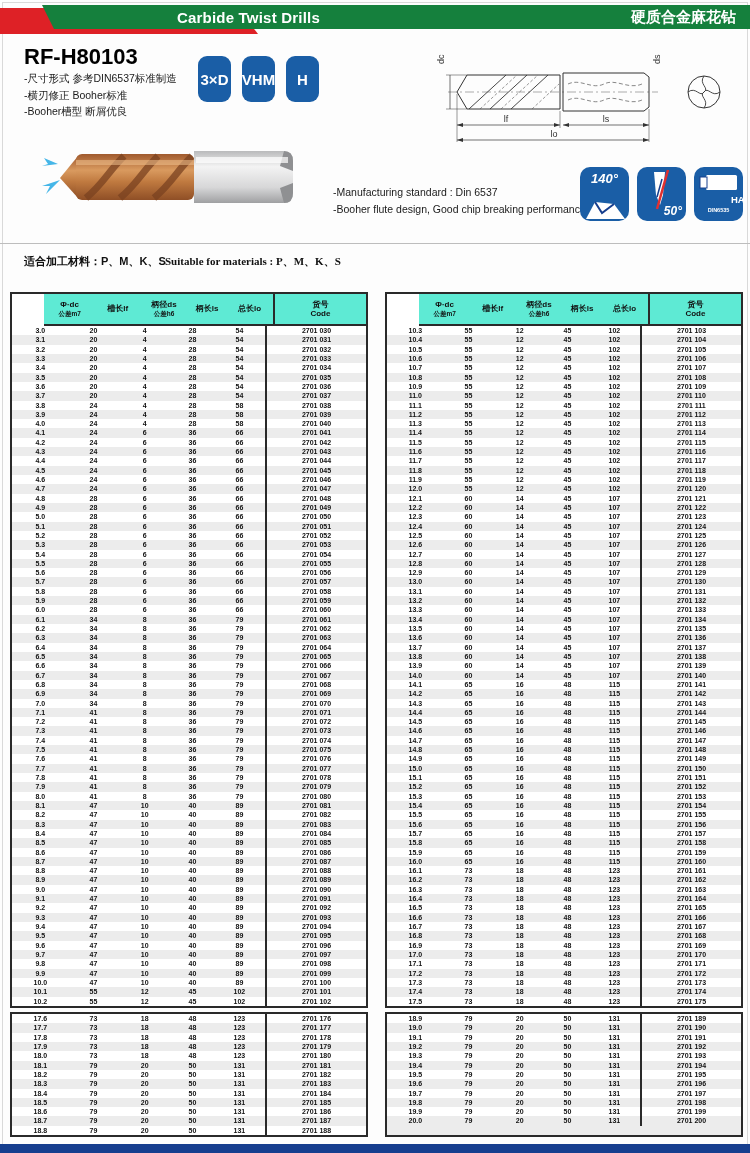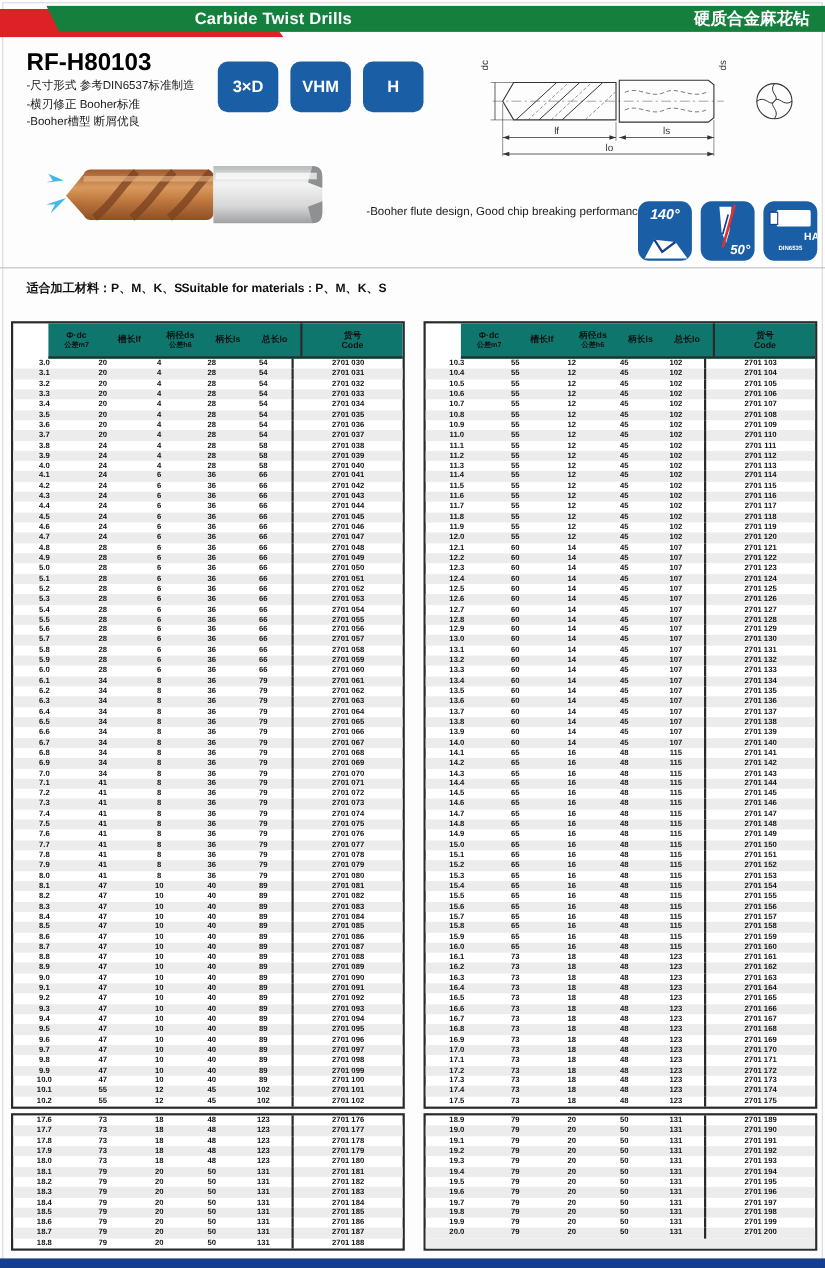--- a/index.html
+++ b/index.html
@@ -15,48 +15,48 @@
              clip-path:polygon(0 0,238px 0,258px 100%,0 100%); }
   .hdr-blue { position:absolute; left:42px; top:5px; width:708px; height:24px; background:#15803d;
               clip-path:polygon(0 0,100% 0,100% 100%,12px 100%); display:flex; align-items:center; }
   .hdr-title-en { color:#fff; font-weight:bold; font-size:15px; margin-left:135px; letter-spacing:.2px; }
   .hdr-title-zh { color:#fff; font-weight:bold; font-size:15px; position:absolute; right:14px; top:3px; }
 
   
   .prod-code { position:absolute; left:24px; top:44px; font-size:22px; font-weight:bold; color:#000; }
   .bullets { position:absolute; left:24px; top:70px; font-size:10.5px; color:#1a1a1a; line-height:16.5px; }
   .badges { position:absolute; left:198px; top:56px; display:flex; gap:11px; }
-  .badge { width:55px; height:46px; background:#1a5ea6; border-radius:9px; color:#fff;
+  .badge { width:33px; height:46px; background:#1a5ea6; border-radius:9px; color:#fff;
            font-weight:bold; font-size:15px; display:flex; align-items:center; justify-content:center; }
 
   
   .drawing { position:absolute; left:436px; top:46px; }
   .drawing text { font-size:9px; fill:#333; font-family:"Liberation Sans",sans-serif; }
 
   
   .photo { position:absolute; left:28px; top:136px; }
 
   
   .features { position:absolute; left:333px; top:184px; font-size:10.5px; color:#1a1a1a; line-height:17px; }
-  .spec-icons { position:absolute; left:580px; top:183px; display:flex; gap:8px; }
+  .spec-icons { position:absolute; left:580px; top:167px; display:flex; gap:8px; }
   .spec-icon { width:49px; height:54px; background:#1a5ea6; border-radius:10px; position:relative; overflow:hidden; }
   .spec-icon .big { position:absolute; left:0; right:0; top:4px; text-align:center; color:#fff;
                     font-weight:bold; font-style:italic; font-size:13px; }
   .spec-icon .big-low { position:absolute; right:4px; bottom:3px; color:#fff; font-weight:bold; font-style:italic; font-size:12px; }
   .spec-icon .mid { position:absolute; left:0; right:0; top:27px; text-align:center; color:#fff; font-weight:bold; font-size:9.5px;padding-left:37px; }
   .spec-icon .tiny { position:absolute; left:0; right:0; top:40px; text-align:center; color:#fff; font-weight:bold; font-size:5.5px; }
 
   .divider { position:absolute; left:0px; top:243px; width:750px; height:1px; background:#bdbdbd; }
 
   .materials-zh { position:absolute; left:24px; top:254px; font-size:11px; font-weight:bold; color:#111; }
-  .materials-en { position:absolute; left:165px; top:254px; font-size:11px; font-weight:bold; color:#111; }
+  .materials-en { position:absolute; left:165px; top:254px; font-size:11px; font-weight:bold; color:#111;font-family:Liberation Serif, serif; }
 
   
   .dtable { position:absolute; width:358px; background:#fff; border:2px solid #2a2a2a; box-sizing:border-box; }
-  .thead { display:flex; height:30px; background:#0f766e; border-bottom:2px solid #2a2a2a;margin-left:32px; }
+  .thead { display:flex; height:30px; background:#5eead4; border-bottom:2px solid #2a2a2a;margin-left:32px; }
   .th { display:flex; flex-direction:column; justify-content:center; align-items:center;
         font-weight:bold; font-size:8px; line-height:9.5px; color:#111; }
   .th .sub { font-size:6.5px; }
   .trow { display:flex; height:9.315px; }
   .trow.alt { background:#ececec; }
   .tcell { font-size:7px; font-weight:bold; line-height:9.315px; text-align:center; color:#111;
            white-space:nowrap; overflow:hidden; box-sizing:border-box; }
   .c0{width:16%;} .c1{width:14%;} .c2{width:15%;} .c3{width:12%;} .c4{width:14.5%;}
   .c5{width:28.5%; border-left:2px solid #2a2a2a;}
   #t1 { left:10px;  top:292px; }
@@ -160,20 +160,21 @@
   <path d="M126,62 C143,48 148,36 164,20" stroke="#7a4120" stroke-width="7" fill="none" opacity="0.75"></path>
   <rect x="48" y="24" width="118" height="5" fill="#f0c18e" opacity="0.55"></rect>
 
   <path d="M166,15 L255,15 Q265,15 265,25 L265,57 Q265,67 255,67 L166,67 Z" fill="url(#st)"></path>
   <path d="M256,15 Q265,15 265,25 L265,35 L252,30 Z" fill="#8f9092"></path>
   <path d="M256,67 Q265,67 265,57 L265,47 L252,52 Z" fill="#8f9092"></path>
   <rect x="168" y="21" width="92" height="6" fill="#ffffff" opacity="0.7"></rect>
 </svg>
 
 <div class="features">
+  <div>-Manufacturing standard : Din 6537</div>
   <div>-Booher flute design, Good chip breaking performance</div>
 </div>
 
 <div class="spec-icons">
   <div class="spec-icon">
     <span class="big">140°</span>
     <svg width="49" height="54" viewBox="0 0 49 54" style="position:absolute;left:0;top:0">
       <path d="M6,52 L15,35 L34,37 L45,52 Z" fill="#fff"></path>
       <path d="M15,35 L22,46 L34,37" fill="none" stroke="#163e8e" stroke-width="2"></path>
     </svg>

